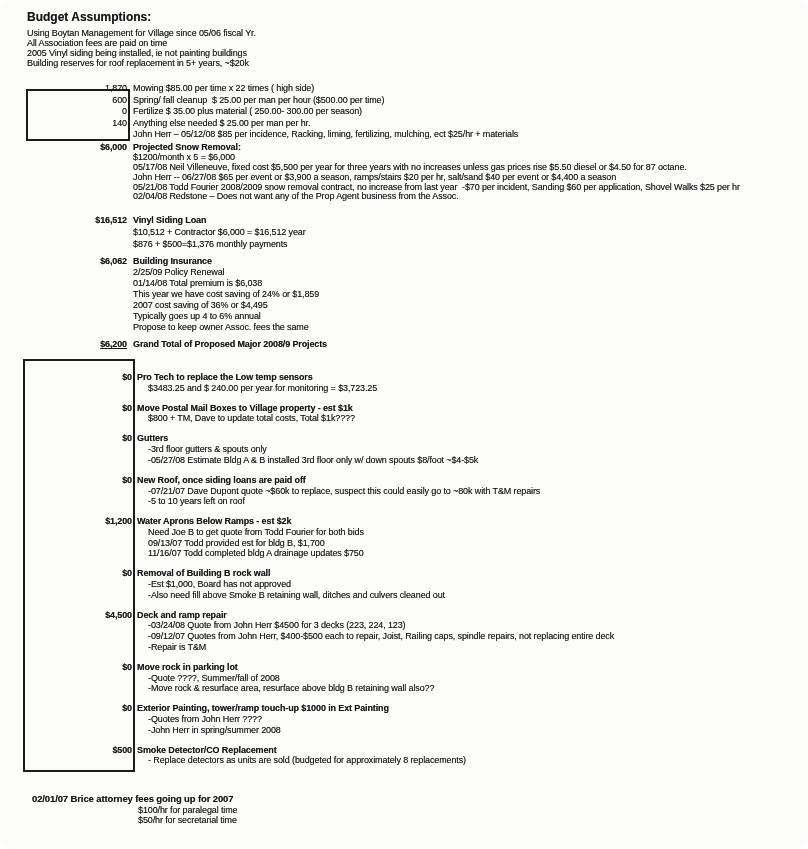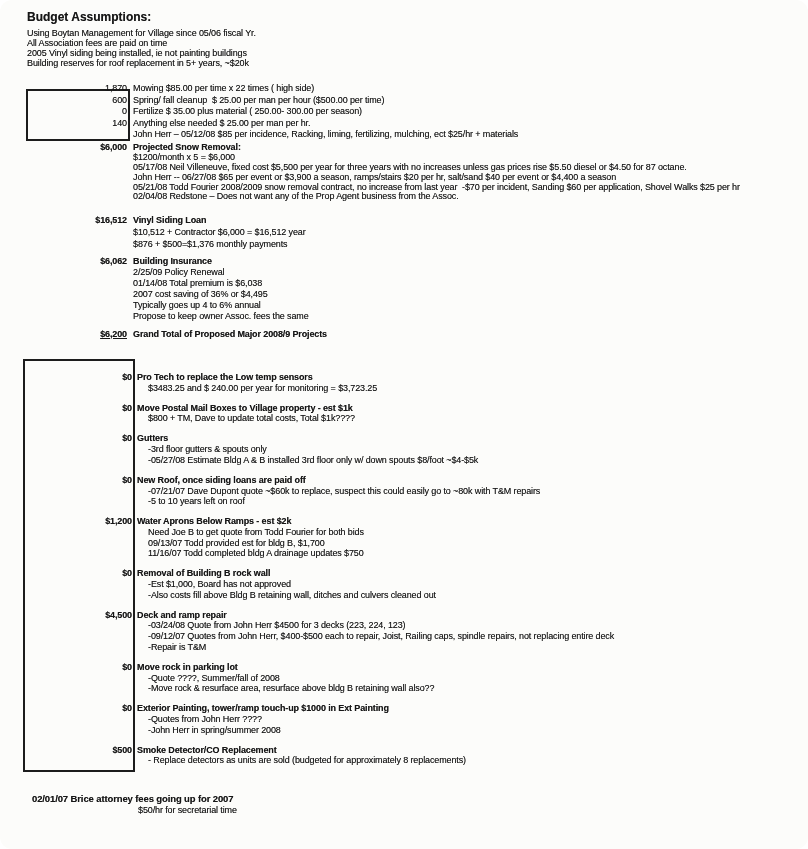--- a/index.html
+++ b/index.html
@@ -74,20 +74,21 @@
       </div>
       <div class="sec" style="line-height: 12px; margin-top: 12px;">
         <div class="srow"><div class="samt head">$16,512</div><div class="stxt title">Vinyl Siding Loan</div></div>
         <div class="srow"><div class="samt"></div><div class="stxt">$10,512 + Contractor $6,000 = $16,512 year</div></div>
         <div class="srow"><div class="samt"></div><div class="stxt">$876 + $500=$1,376 monthly payments</div></div>
       </div>
       <div class="sec" style="line-height: 10.9px; margin-top: 6px;">
         <div class="srow"><div class="samt head">$6,062</div><div class="stxt title">Building Insurance</div></div>
         <div class="srow"><div class="samt"></div><div class="stxt">2/25/09 Policy Renewal</div></div>
         <div class="srow"><div class="samt"></div><div class="stxt">01/14/08 Total premium is $6,038</div></div>
+        <div class="srow"><div class="samt"></div><div class="stxt">This year we have cost saving of 24% or $1,859</div></div>
         <div class="srow"><div class="samt"></div><div class="stxt">2007 cost saving of 36% or $4,495</div></div>
         <div class="srow"><div class="samt"></div><div class="stxt">Typically goes up 4 to 6% annual</div></div>
         <div class="srow"><div class="samt"></div><div class="stxt">Propose to keep owner Assoc. fees the same</div></div>
       </div>
       <div class="sec" style="line-height: 11px; margin-top: 7px;">
         <div class="srow"><div class="samt head u">$6,200</div><div class="stxt title">Grand Total of Proposed Major 2008/9 Projects</div></div>
       </div>
     </div>
 
   <div class="projects" id="projects">
@@ -111,21 +112,21 @@
       </div>
       <div class="pblock" style="margin-top: 9.3px;">
         <div class="prow"><div class="pamt">$1,200</div><div class="ptitle">Water Aprons Below Ramps - est $2k</div></div>
         <div class="pline">Need Joe B to get quote from Todd Fourier for both bids</div>
         <div class="pline">09/13/07 Todd provided est for bldg B, $1,700</div>
         <div class="pline">11/16/07 Todd completed bldg A drainage updates $750</div>
       </div>
       <div class="pblock" style="margin-top: 9.3px;">
         <div class="prow"><div class="pamt">$0</div><div class="ptitle">Removal of Building B rock wall</div></div>
         <div class="pline">-Est $1,000, Board has not approved</div>
-        <div class="pline">-Also costs fill above Bldg B retaining wall, ditches and culvers cleaned out</div>
+        <div class="pline">-Also need fill above Smoke B retaining wall, ditches and culvers cleaned out</div>
       </div>
       <div class="pblock" style="margin-top: 9.3px;">
         <div class="prow"><div class="pamt">$4,500</div><div class="ptitle">Deck and ramp repair</div></div>
         <div class="pline">-03/24/08 Quote from John Herr $4500 for 3 decks (223, 224, 123)</div>
         <div class="pline">-09/12/07 Quotes from John Herr, $400-$500 each to repair, Joist, Railing caps, spindle repairs, not replacing entire deck</div>
         <div class="pline">-Repair is T&amp;M</div>
       </div>
       <div class="pblock" style="margin-top: 9.3px;">
         <div class="prow"><div class="pamt">$0</div><div class="ptitle">Move rock in parking lot</div></div>
         <div class="pline">-Quote ????, Summer/fall of 2008</div>
@@ -138,17 +139,18 @@
       </div>
       <div class="pblock" style="margin-top: 9.3px;">
         <div class="prow"><div class="pamt">$500</div><div class="ptitle">Smoke Detector/CO Replacement</div></div>
         <div class="pline">- Replace detectors as units are sold (budgeted for approximately 8 replacements)</div>
       </div>
     </div>
 
   <div class="footer">
     <div class="footer-title">02/01/07 Brice attorney fees going up for 2007</div>
     <div id="footer-lines">
+        <div class="footer-line">$100/hr for paralegal time</div>
         <div class="footer-line">$50/hr for secretarial time</div>
       </div>
   </div>
 
 </div>
 
 </body></html>

